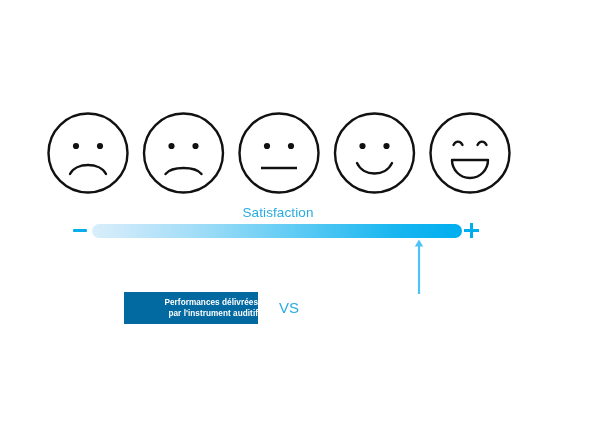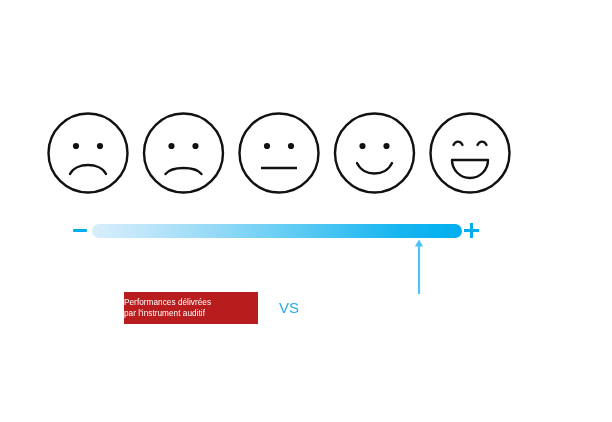--- a/index.html
+++ b/index.html
@@ -101,30 +101,31 @@
     position: absolute;
     left: 409px;
     top: 238px;
     width: 20px;
     height: 58px;
   }
 
   
   .cmp-box {
     position: absolute;
-    background: #b91c1c;
+    background: #0369a1;
     color: #ffffff;
     font-size: 8.2px;
     line-height: 11.2px;
     text-align: center;
     display: flex;
     flex-direction: column;
-    align-items: flex-start;
+    align-items: flex-end;
     justify-content: center;
     letter-spacing: 0.05px;
+    font-weight: bold;
   }
   .cmp-box .l1, .cmp-box .l2 { display: block; white-space: nowrap; }
 
   #cmp-left {
     left: 124px;
     top: 292px;
     width: 134px;
     height: 32px;
   }
   #cmp-right {
@@ -184,20 +185,21 @@
 
       <g>
         <circle cx="470" cy="153" r="39.5" stroke="#111111" stroke-width="2.4" fill="#ffffff"></circle>
         <path d="M453.5 145 C 455.5 140.5, 460.5 140.5, 462.5 145" stroke="#111111" stroke-width="2.3" fill="none" stroke-linecap="round"></path>
         <path d="M477.5 145 C 479.5 140.5, 484.5 140.5, 486.5 145" stroke="#111111" stroke-width="2.3" fill="none" stroke-linecap="round"></path>
         <path d="M452 160 L 488 160 A 18 18 0 0 1 452 160 Z" stroke="#111111" stroke-width="2.4" fill="#ffffff" stroke-linejoin="round"></path>
       </g>
     </svg>
   </div>
 
+  <div class="scale-label">Satisfaction</div>
 
   <div class="scale-minus"></div>
 
   <div class="scale-bar"></div>
 
   <div class="scale-plus">
     <span class="bar-h"></span>
       <span class="bar-v"></span>
   </div>
 

